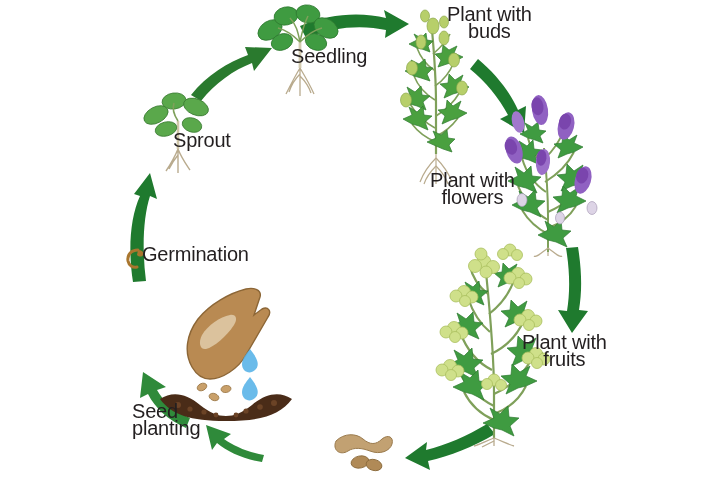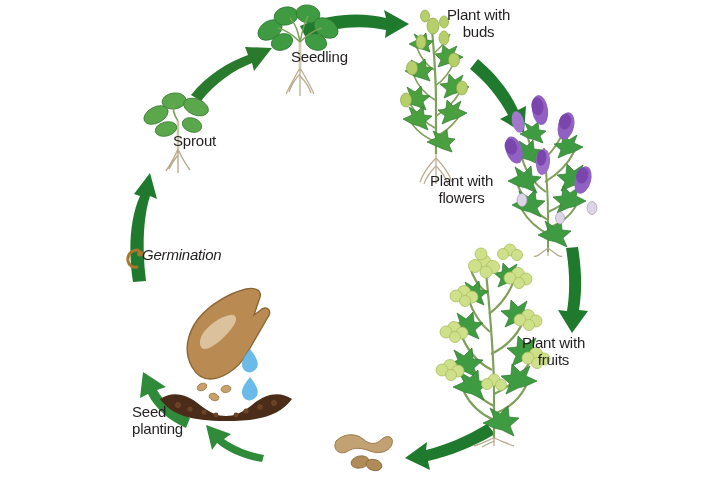--- a/index.html
+++ b/index.html
@@ -1,18 +1,18 @@
 <!DOCTYPE html>
 <html><head>
 <meta charset="utf-8">
 <style>
   html,body{margin:0;padding:0;background:#ffffff;}
   body{width:720px;height:480px;overflow:hidden;font-family:"Liberation Sans",sans-serif;}
   #stage{position:relative;width:720px;height:480px;background:#fff;}
-  .lbl{position:absolute;color:#231f20;font-size:15px;line-height:17px;font-family:"Liberation Sans",sans-serif;white-space:pre-line;font-weight:400;letter-spacing:-0.2px;}
+  .lbl{position:absolute;color:#231f20;font-size:20px;line-height:17px;font-family:"Liberation Sans",sans-serif;white-space:pre-line;font-weight:400;letter-spacing:-0.2px;}
   .art{position:absolute;}
   svg{display:block;overflow:visible;}
 </style>
 </head>
 <body>
 
 <div id="stage">
 
   <svg class="art" style="left:0;top:0;" width="720" height="480">
     <defs>
@@ -312,21 +312,21 @@
   </svg>
 
   <svg class="art" style="left:330px;top:425px;" width="70" height="48">
     <path d="M6,16 C14,8 26,8 33,14 C40,20 46,20 52,14 C58,9 64,12 62,19 C60,26 50,30 40,26 C32,23 24,22 18,26 C10,31 2,25 6,16 Z" fill="#c2a172" stroke="#9a7a4c" stroke-width="1"></path>
     <ellipse cx="30" cy="37" rx="9" ry="6" fill="#b08a57" stroke="#8c6c3e" stroke-width="0.9" transform="rotate(-12 30 37)"></ellipse>
     <ellipse cx="44" cy="40" rx="8" ry="5.5" fill="#b08a57" stroke="#8c6c3e" stroke-width="0.9" transform="rotate(14 44 40)"></ellipse>
   </svg>
 
   <div class="lbl" style="left:132px;top:403px;text-align:left;">Seed
 planting</div>
-  <div class="lbl" style="left:142px;top:246px;font-style:italic;">Germination</div>
+  <div class="lbl" style="left:142px;top:246px;">Germination</div>
   <div class="lbl" style="left:173px;top:132px;">Sprout</div>
   <div class="lbl" style="left:291px;top:48px;text-align:center;">Seedling</div>
   <div class="lbl" style="left:447px;top:6px;text-align:center;">Plant with
 buds</div>
   <div class="lbl" style="left:430px;top:172px;text-align:center;">Plant with
 flowers</div>
   <div class="lbl" style="left:522px;top:334px;text-align:center;">Plant with
 fruits</div>
 
 </div>

